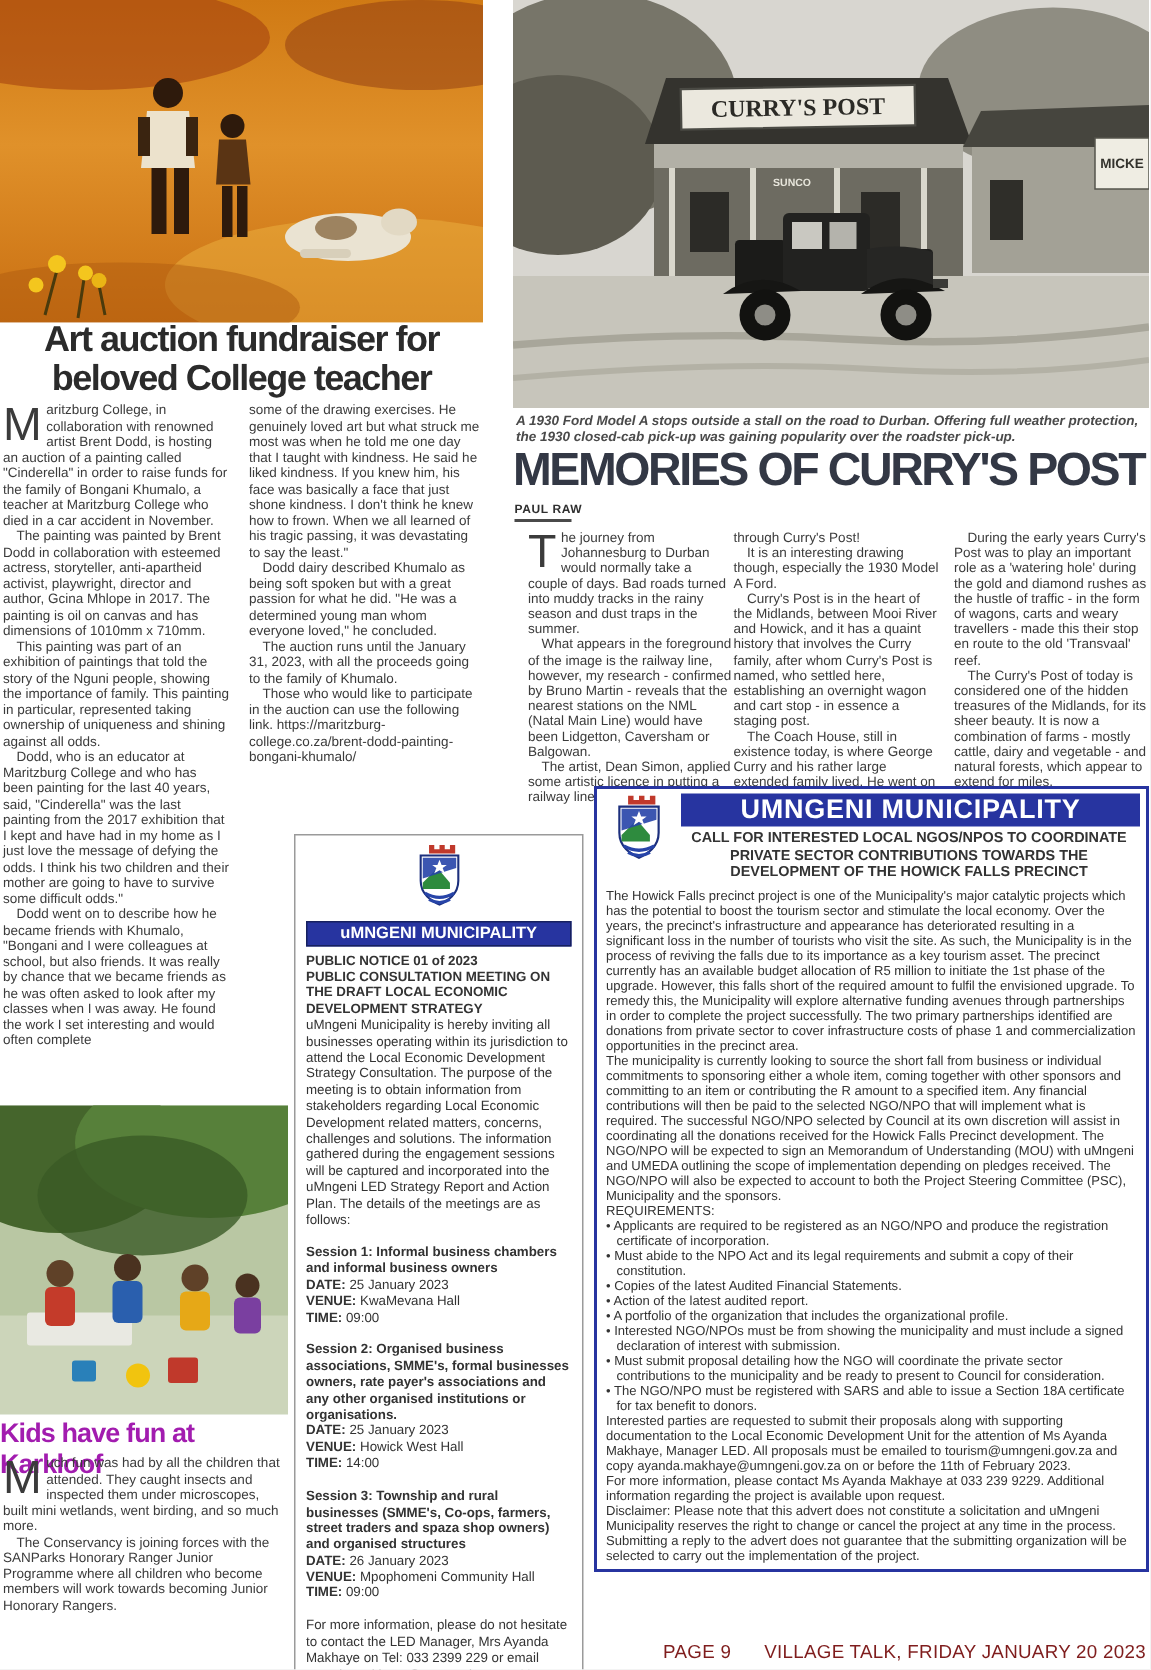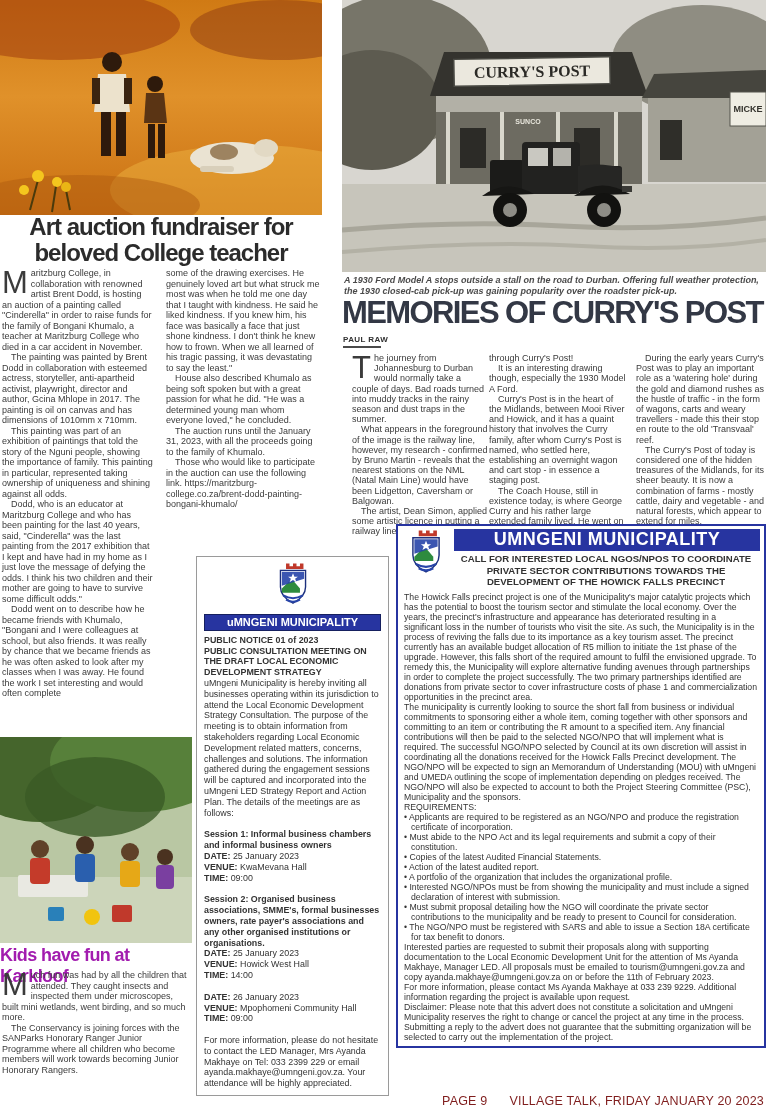--- a/index.html
+++ b/index.html
@@ -151,21 +151,21 @@
   </div>
   <div id="art-col1" class="body-text dropcap">
       <p>Maritzburg College, in collaboration with renowned artist Brent Dodd, is hosting an auction of a painting called "Cinderella" in order to raise funds for the family of Bongani Khumalo, a teacher at Maritzburg College who died in a car accident in November.</p>
       <p>The painting was painted by Brent Dodd in collaboration with esteemed actress, storyteller, anti-apartheid activist, playwright, director and author, Gcina Mhlope in 2017. The painting is oil on canvas and has dimensions of 1010mm x 710mm.</p>
       <p>This painting was part of an exhibition of paintings that told the story of the Nguni people, showing the importance of family. This painting in particular, represented taking ownership of uniqueness and shining against all odds.</p>
       <p>Dodd, who is an educator at Maritzburg College and who has been painting for the last 40 years, said, "Cinderella" was the last painting from the 2017 exhibition that I kept and have had in my home as I just love the message of defying the odds. I think his two children and their mother are going to have to survive some difficult odds."</p>
       <p>Dodd went on to describe how he became friends with Khumalo, "Bongani and I were colleagues at school, but also friends. It was really by chance that we became friends as he was often asked to look after my classes when I was away. He found the work I set interesting and would often complete</p>
     </div>
   <div id="art-col2" class="body-text cont">
       <p>some of the drawing exercises. He genuinely loved art but what struck me most was when he told me one day that I taught with kindness. He said he liked kindness. If you knew him, his face was basically a face that just shone kindness. I don't think he knew how to frown. When we all learned of his tragic passing, it was devastating to say the least."</p>
-      <p>House also described Khumalo as being soft spoken but with a great passion for what he did. "He was a determined young man whom everyone loved," he concluded.</p>
+      <p>Dodd dairy described Khumalo as being soft spoken but with a great passion for what he did. "He was a determined young man whom everyone loved," he concluded.</p>
       <p>The auction runs until the January 31, 2023, with all the proceeds going to the family of Khumalo.</p>
       <p>Those who would like to participate in the auction can use the following link. https://maritzburg-college.co.za/brent-dodd-painting-bongani-khumalo/</p>
     </div>
 
   <svg id="kids-photo" class="imgblock" width="192" height="206" viewBox="0 0 192 206" role="img">
     <rect width="192" height="206" fill="#b9c7a3"></rect>
     <ellipse cx="40" cy="30" rx="80" ry="55" fill="#45652c"></ellipse>
     <ellipse cx="140" cy="25" rx="90" ry="50" fill="#57803a"></ellipse>
     <ellipse cx="95" cy="60" rx="70" ry="40" fill="#3a5a26" opacity="0.8"></ellipse>
     <rect x="0" y="140" width="192" height="66" fill="#ccd5ba"></rect>
@@ -287,20 +287,21 @@
     </div>
 
     <div class="session">
       <div class="bold-title">Session 2: Organised business associations, SMME's, formal businesses owners, rate payer's associations and any other organised institutions or organisations.</div>
       <div class="s-line"><b>DATE:</b> <span>25 January 2023</span></div>
       <div class="s-line"><b>VENUE:</b> <span>Howick West Hall</span></div>
       <div class="s-line"><b>TIME:</b> <span>14:00</span></div>
     </div>
 
     <div class="session">
+      <div class="bold-title">Session 3: Township and rural businesses (SMME's, Co-ops, farmers, street traders and spaza shop owners) and organised structures</div>
       <div class="s-line"><b>DATE:</b> <span>26 January 2023</span></div>
       <div class="s-line"><b>VENUE:</b> <span>Mpophomeni Community Hall</span></div>
       <div class="s-line"><b>TIME:</b> <span>09:00</span></div>
     </div>
 
     <div class="outro">For more information, please do not hesitate to contact the LED Manager, Mrs Ayanda Makhaye on Tel: 033 2399 229 or email ayanda.makhaye@umngeni.gov.za. Your attendance will be highly appreciated.</div>
 
   </div>
 
   <div id="ngo-notice">

